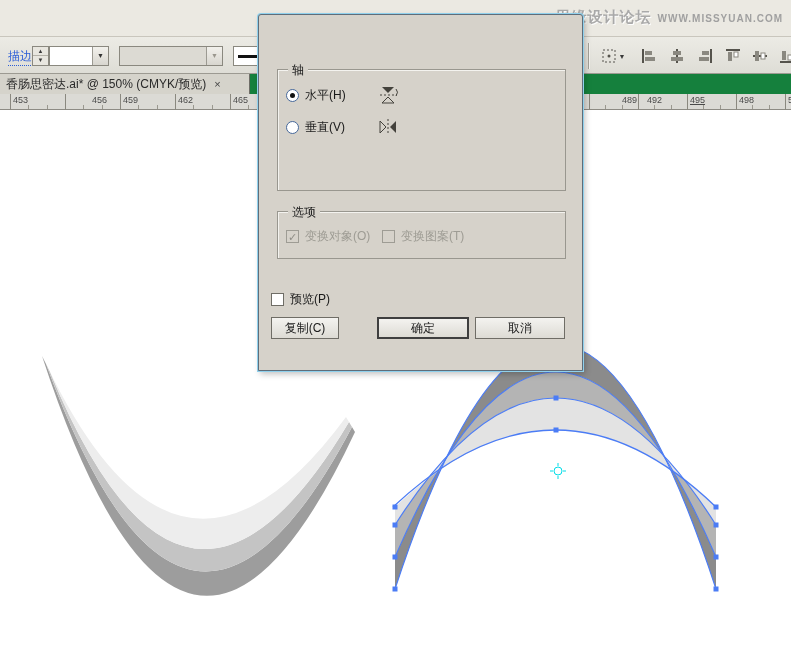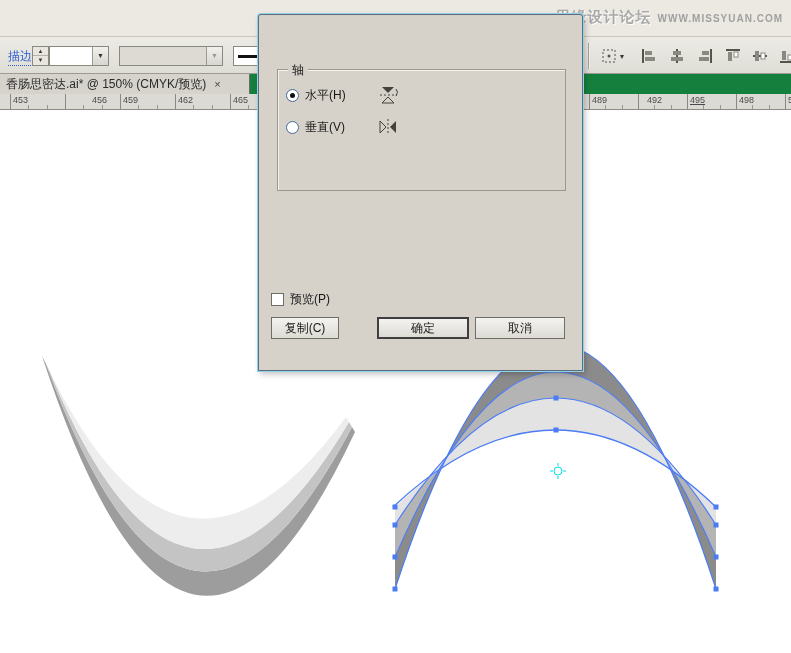--- a/index.html
+++ b/index.html
@@ -193,21 +193,21 @@
       <div class="tick-minor" style="left: 156.667px;"></div>
       <div class="tick-major" style="left: 175px;"></div>
       <div class="tick-label" style="left: 178px;">462</div>
       <div class="tick-minor" style="left: 193.333px;"></div>
       <div class="tick-minor" style="left: 211.667px;"></div>
       <div class="tick-major" style="left: 230px;"></div>
       <div class="tick-label" style="left: 233px;">465</div>
       <div class="tick-minor" style="left: 248.333px;"></div>
       <div class="tick-minor" style="left: 266.667px;"></div>
       <div class="tick-major" style="left: 589px;"></div>
-      <div class="tick-label" style="left: 592px;">489</div>
+      <div class="tick-label" style="left: 622px;">489</div>
       <div class="tick-minor" style="left: 605.333px;"></div>
       <div class="tick-minor" style="left: 621.667px;"></div>
       <div class="tick-major" style="left: 638px;"></div>
       <div class="tick-label" style="left: 641px; margin-left: 6px;">492</div>
       <div class="tick-minor" style="left: 654.333px;"></div>
       <div class="tick-minor" style="left: 670.667px;"></div>
       <div class="tick-major" style="left: 687px;"></div>
       <div class="tick-label" style="left: 690px; text-decoration: underline;">495</div>
       <div class="tick-minor" style="left: 703.333px;"></div>
       <div class="tick-minor" style="left: 719.667px;"></div>
@@ -286,20 +286,31 @@
           <svg width="18" height="18" viewBox="0 0 18 18">
             <polygon points="1,3 1,15 7,9" fill="none" stroke="#44423c"></polygon>
             <line x1="9" y1="1" x2="9" y2="17" stroke="#44423c" stroke-dasharray="2 2"></line>
             <polygon points="17,3 17,15 11,9" fill="#44423c"></polygon>
           </svg>
         </span>
       </div>
 
     </div>
 
+    <div class="groupbox" id="options-group">
+      <span class="legend">选项</span>
+      <div class="check-row" style="position:absolute; left:8px; top:16px">
+        <span class="checkbox disabled">✓</span>
+        <span class="disabled-text">变换对象(O)</span>
+      </div>
+      <div class="check-row" style="position:absolute; left:104px; top:16px">
+        <span class="checkbox disabled"></span>
+        <span class="disabled-text">变换图案(T)</span>
+      </div>
+    </div>
 
     <div id="preview-row" class="check-row">
       <span class="checkbox"></span>
       <span>预览(P)</span>
     </div>
 
     <div id="dialog-buttons">
       <span class="btn" id="btn-copy">复制(C)</span>
       <span class="btn" id="btn-ok">确定</span>
       <span class="btn" id="btn-cancel">取消</span>

